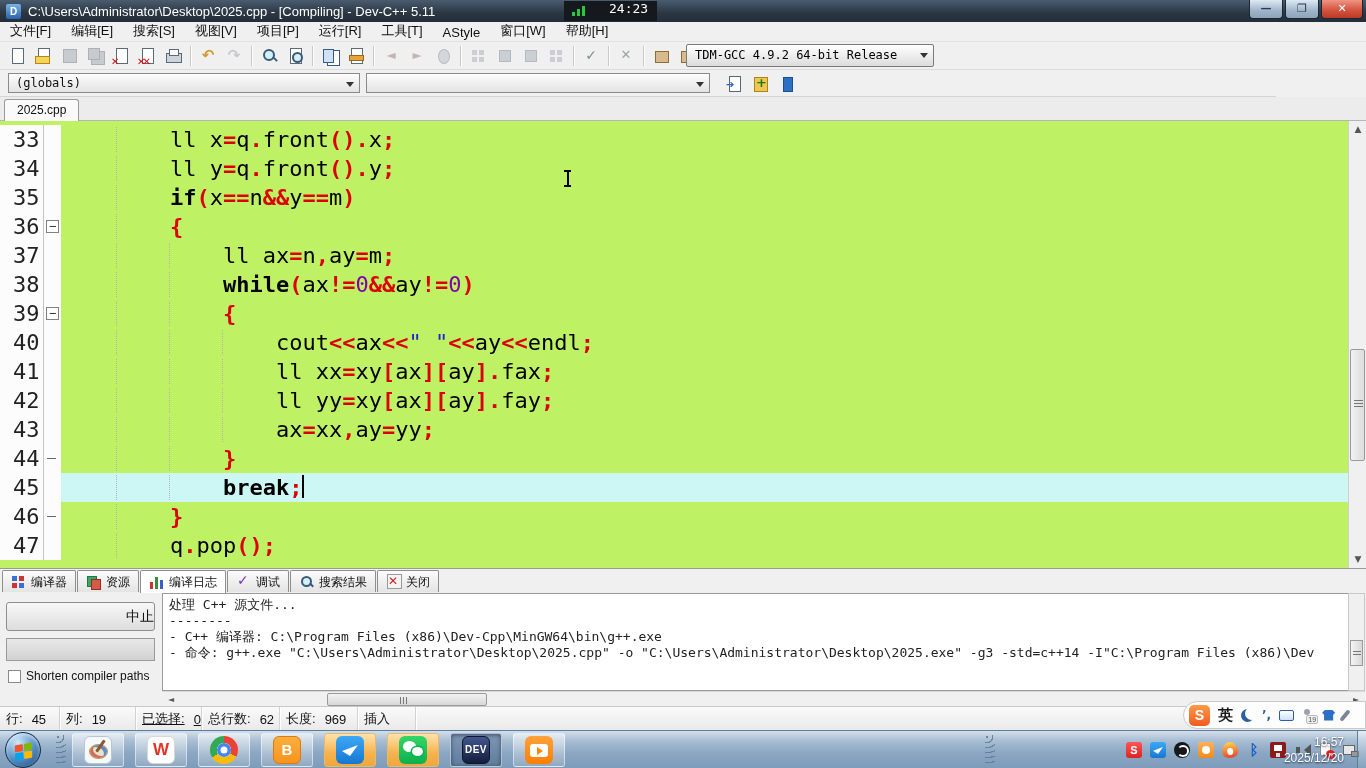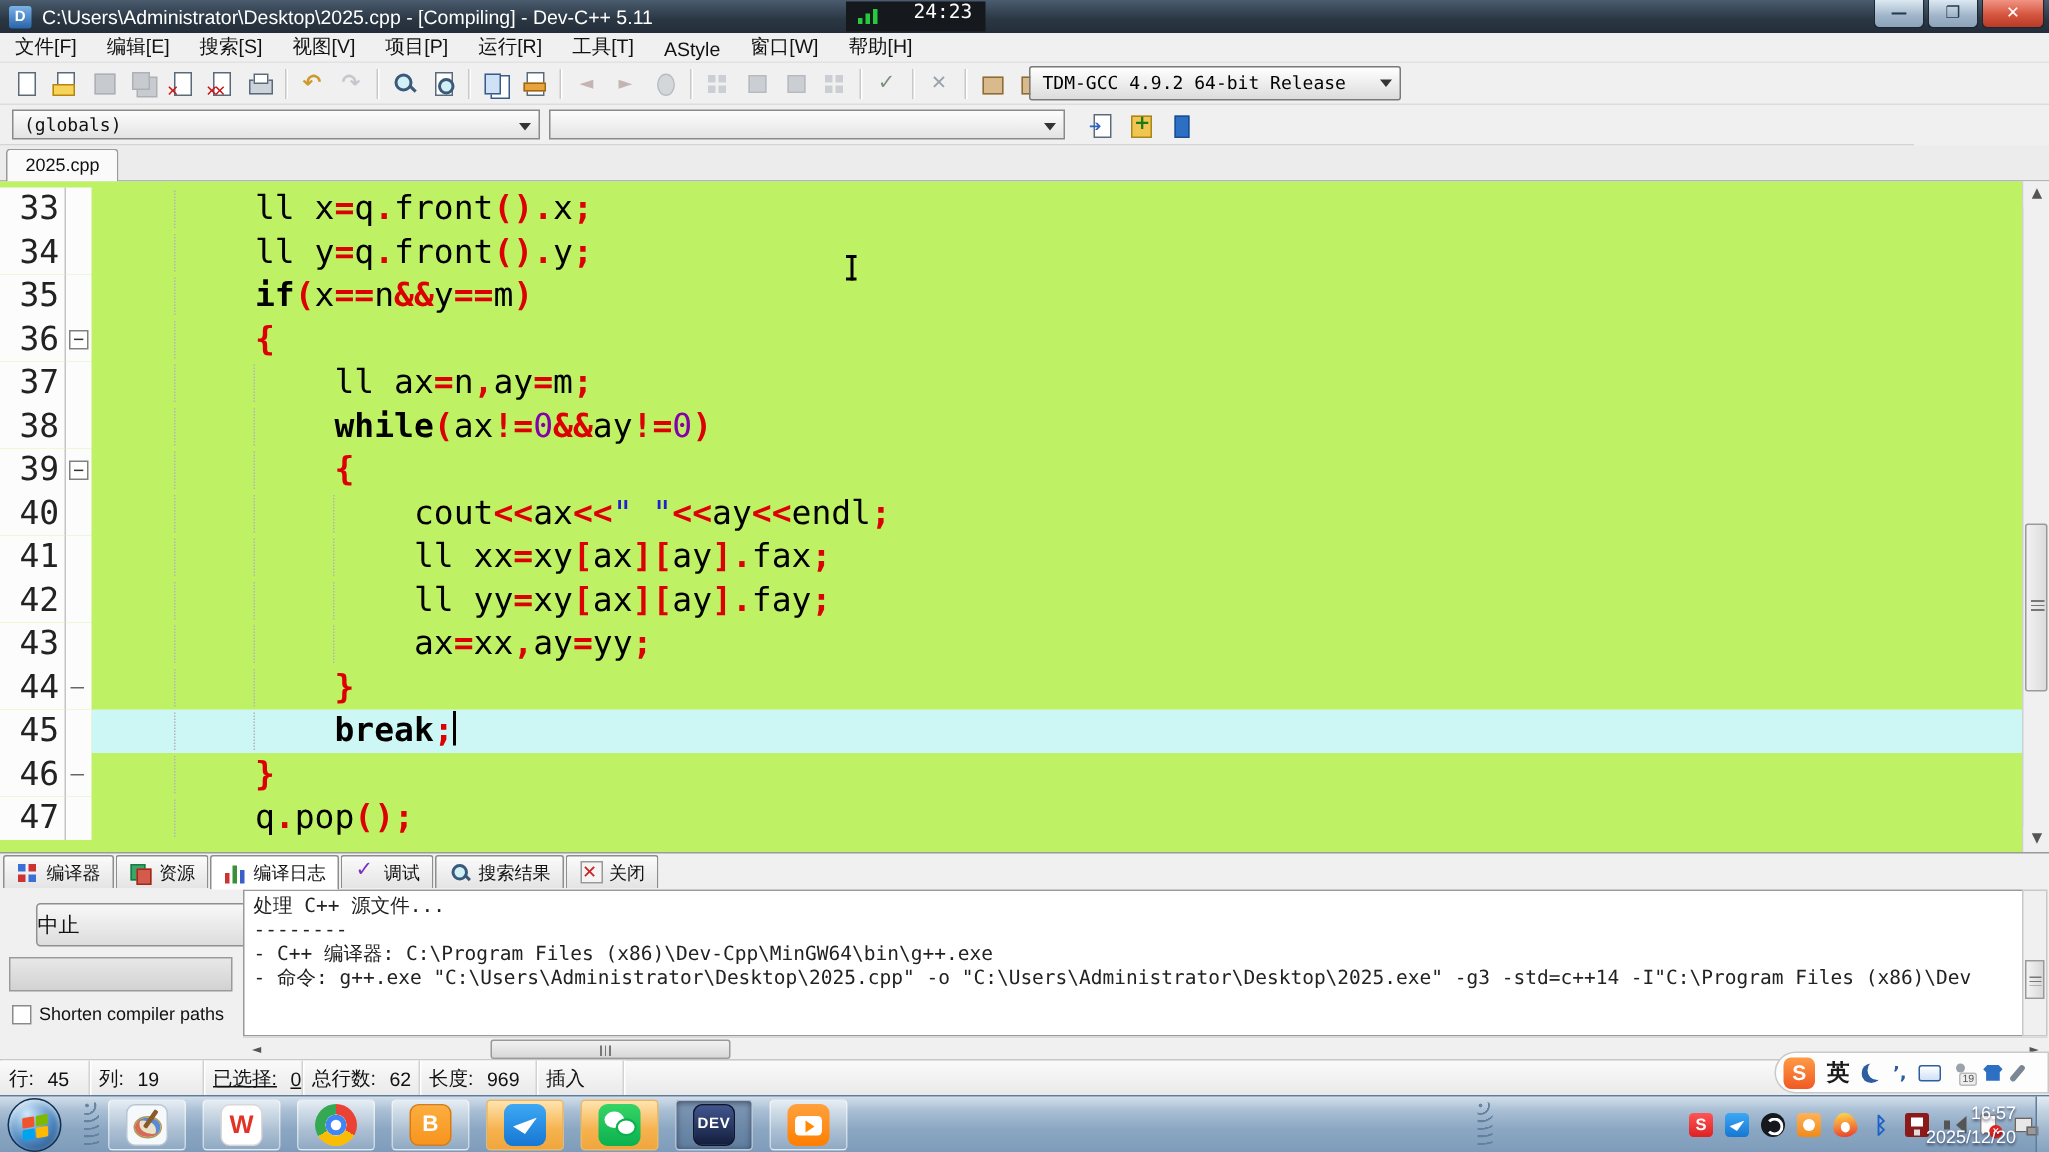--- a/index.html
+++ b/index.html
@@ -103,21 +103,21 @@
   .bic{display:inline-block;width:15px;height:13px;margin-right:5px;position:relative}
   .bt-compiler::before{content:"";position:absolute;left:1px;top:1px;width:5px;height:5px;background:#3a6fd8;box-shadow:7px 0 0 #cc3333,0 7px 0 #cc3333,7px 7px 0 #3a6fd8}
   .bt-resources::before{content:"";position:absolute;left:1px;top:1px;width:8px;height:9px;background:#3aa66a;border:1px solid #1a7a44}
   .bt-resources::after{content:"";position:absolute;left:5px;top:4px;width:8px;height:9px;background:#d45b4b;border:1px solid #a02a1a}
   .bt-log{background:linear-gradient(to top,#cc3333 0 7px,transparent 7px) 1px 100%/3px 12px no-repeat,linear-gradient(to top,#3a8f3a 0 12px,transparent 0) 6px 100%/3px 12px no-repeat,linear-gradient(to top,#3a5fc8 0 9px,transparent 0) 11px 100%/3px 12px no-repeat}
   .bt-debug::before{content:"✓";position:absolute;left:1px;top:-2px;color:#7b2fbe;font:bold 14px/14px "DejaVu Sans",sans-serif}
   .bt-search::before{content:"";position:absolute;left:2px;top:1px;width:7px;height:7px;border:2px solid #3a5a7a;border-radius:50%;background:#d2f0f6}
   .bt-search::after{content:"";position:absolute;left:10px;top:9px;width:5px;height:2px;background:#3a5a7a;transform:rotate(45deg)}
   .bt-close::before{content:"✕";position:absolute;left:1px;top:-1px;color:#c22;font:bold 12px/13px "DejaVu Sans",sans-serif;background:#f4f4f4;border:1px solid #999;width:13px;height:13px}
   #bleft{position:absolute;left:0;top:24px;width:161px;height:98px;background:#f0f0f0}
-  #abort-btn{position:absolute;left:24px;top:9px;width:149px;height:29px;border:1px solid #8e8f8f;border-radius:3px;background:linear-gradient(#f8f8f8,#dddddd);font:14px/27px "Liberation Sans",sans-serif;text-align:left;color:#111}
+  #abort-btn{position:absolute;left:6px;top:9px;width:149px;height:29px;border:1px solid #8e8f8f;border-radius:3px;background:linear-gradient(#f8f8f8,#dddddd);font:14px/27px "Liberation Sans",sans-serif;text-align:right;color:#111}
   #progress{position:absolute;left:6px;top:45px;width:149px;height:23px;border:1px solid #9a9a9a;background:linear-gradient(#e8e8e8,#d2d2d2)}
   #shorten{position:absolute;left:8px;top:76px;display:flex;align-items:center;font:12px "Liberation Sans",sans-serif;color:#111}
   #shorten .cb{width:13px;height:13px;border:1px solid #8a8a8a;background:#fff;margin-right:5px}
   #log-output{position:absolute;left:162px;top:24px;width:1186px;height:98px;background:#fff;border:1px solid #9a9a9a;border-right:none;padding:3px 6px;overflow:hidden}
   .logline{font:13px/16px "DejaVu Sans Mono",monospace;color:#222;white-space:nowrap}
   #logvscroll{position:absolute;left:1348px;top:24px;width:17px;height:98px;background:#f0f0f0;border:1px solid #c8c8c8}
   #logvthumb{position:absolute;left:1px;top:46px;width:13px;height:26px;background:linear-gradient(90deg,#f4f4f4,#d8d8d8);border:1px solid #9a9a9a}
   #logvthumb::after{content:"";position:absolute;left:2px;top:10px;width:8px;height:6px;background:repeating-linear-gradient(#777 0 1px,transparent 1px 3px)}
   #loghscroll{position:absolute;left:162px;top:122px;width:1203px;height:16px;background:#f0f0f0;border-top:1px solid #d8d8d8}
   .harrow{position:absolute;top:1px;width:16px;height:14px;background:#f0f0f0;font:8px/14px "DejaVu Sans",sans-serif;text-align:center;color:#555}

